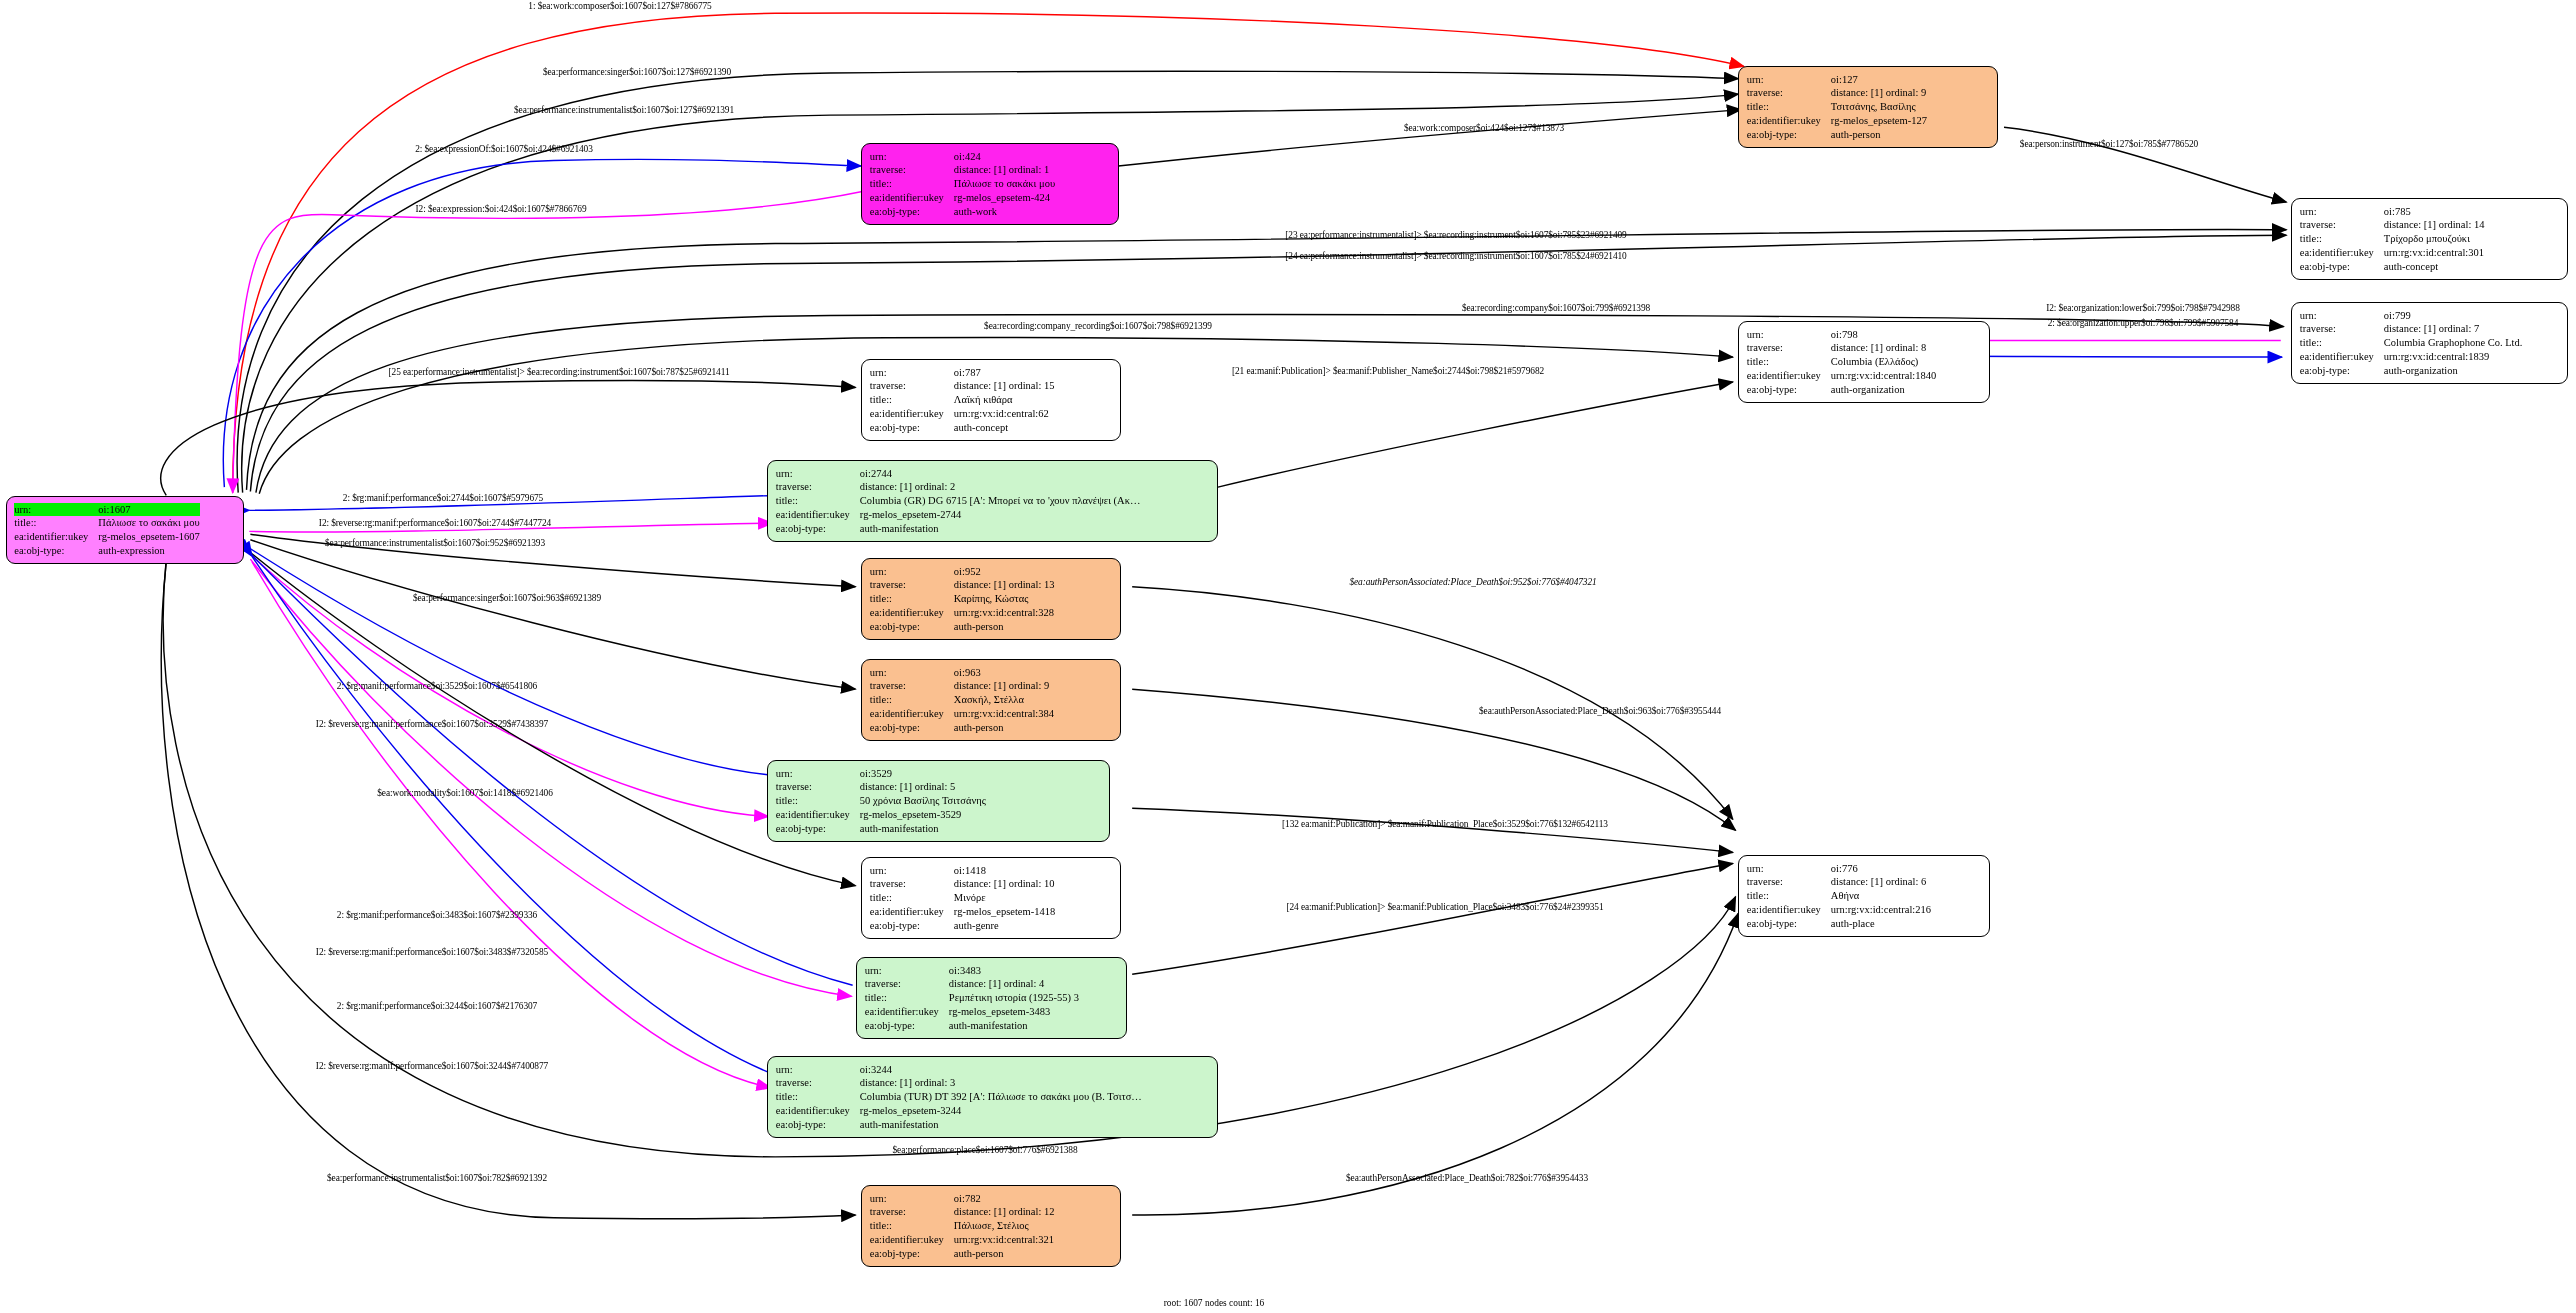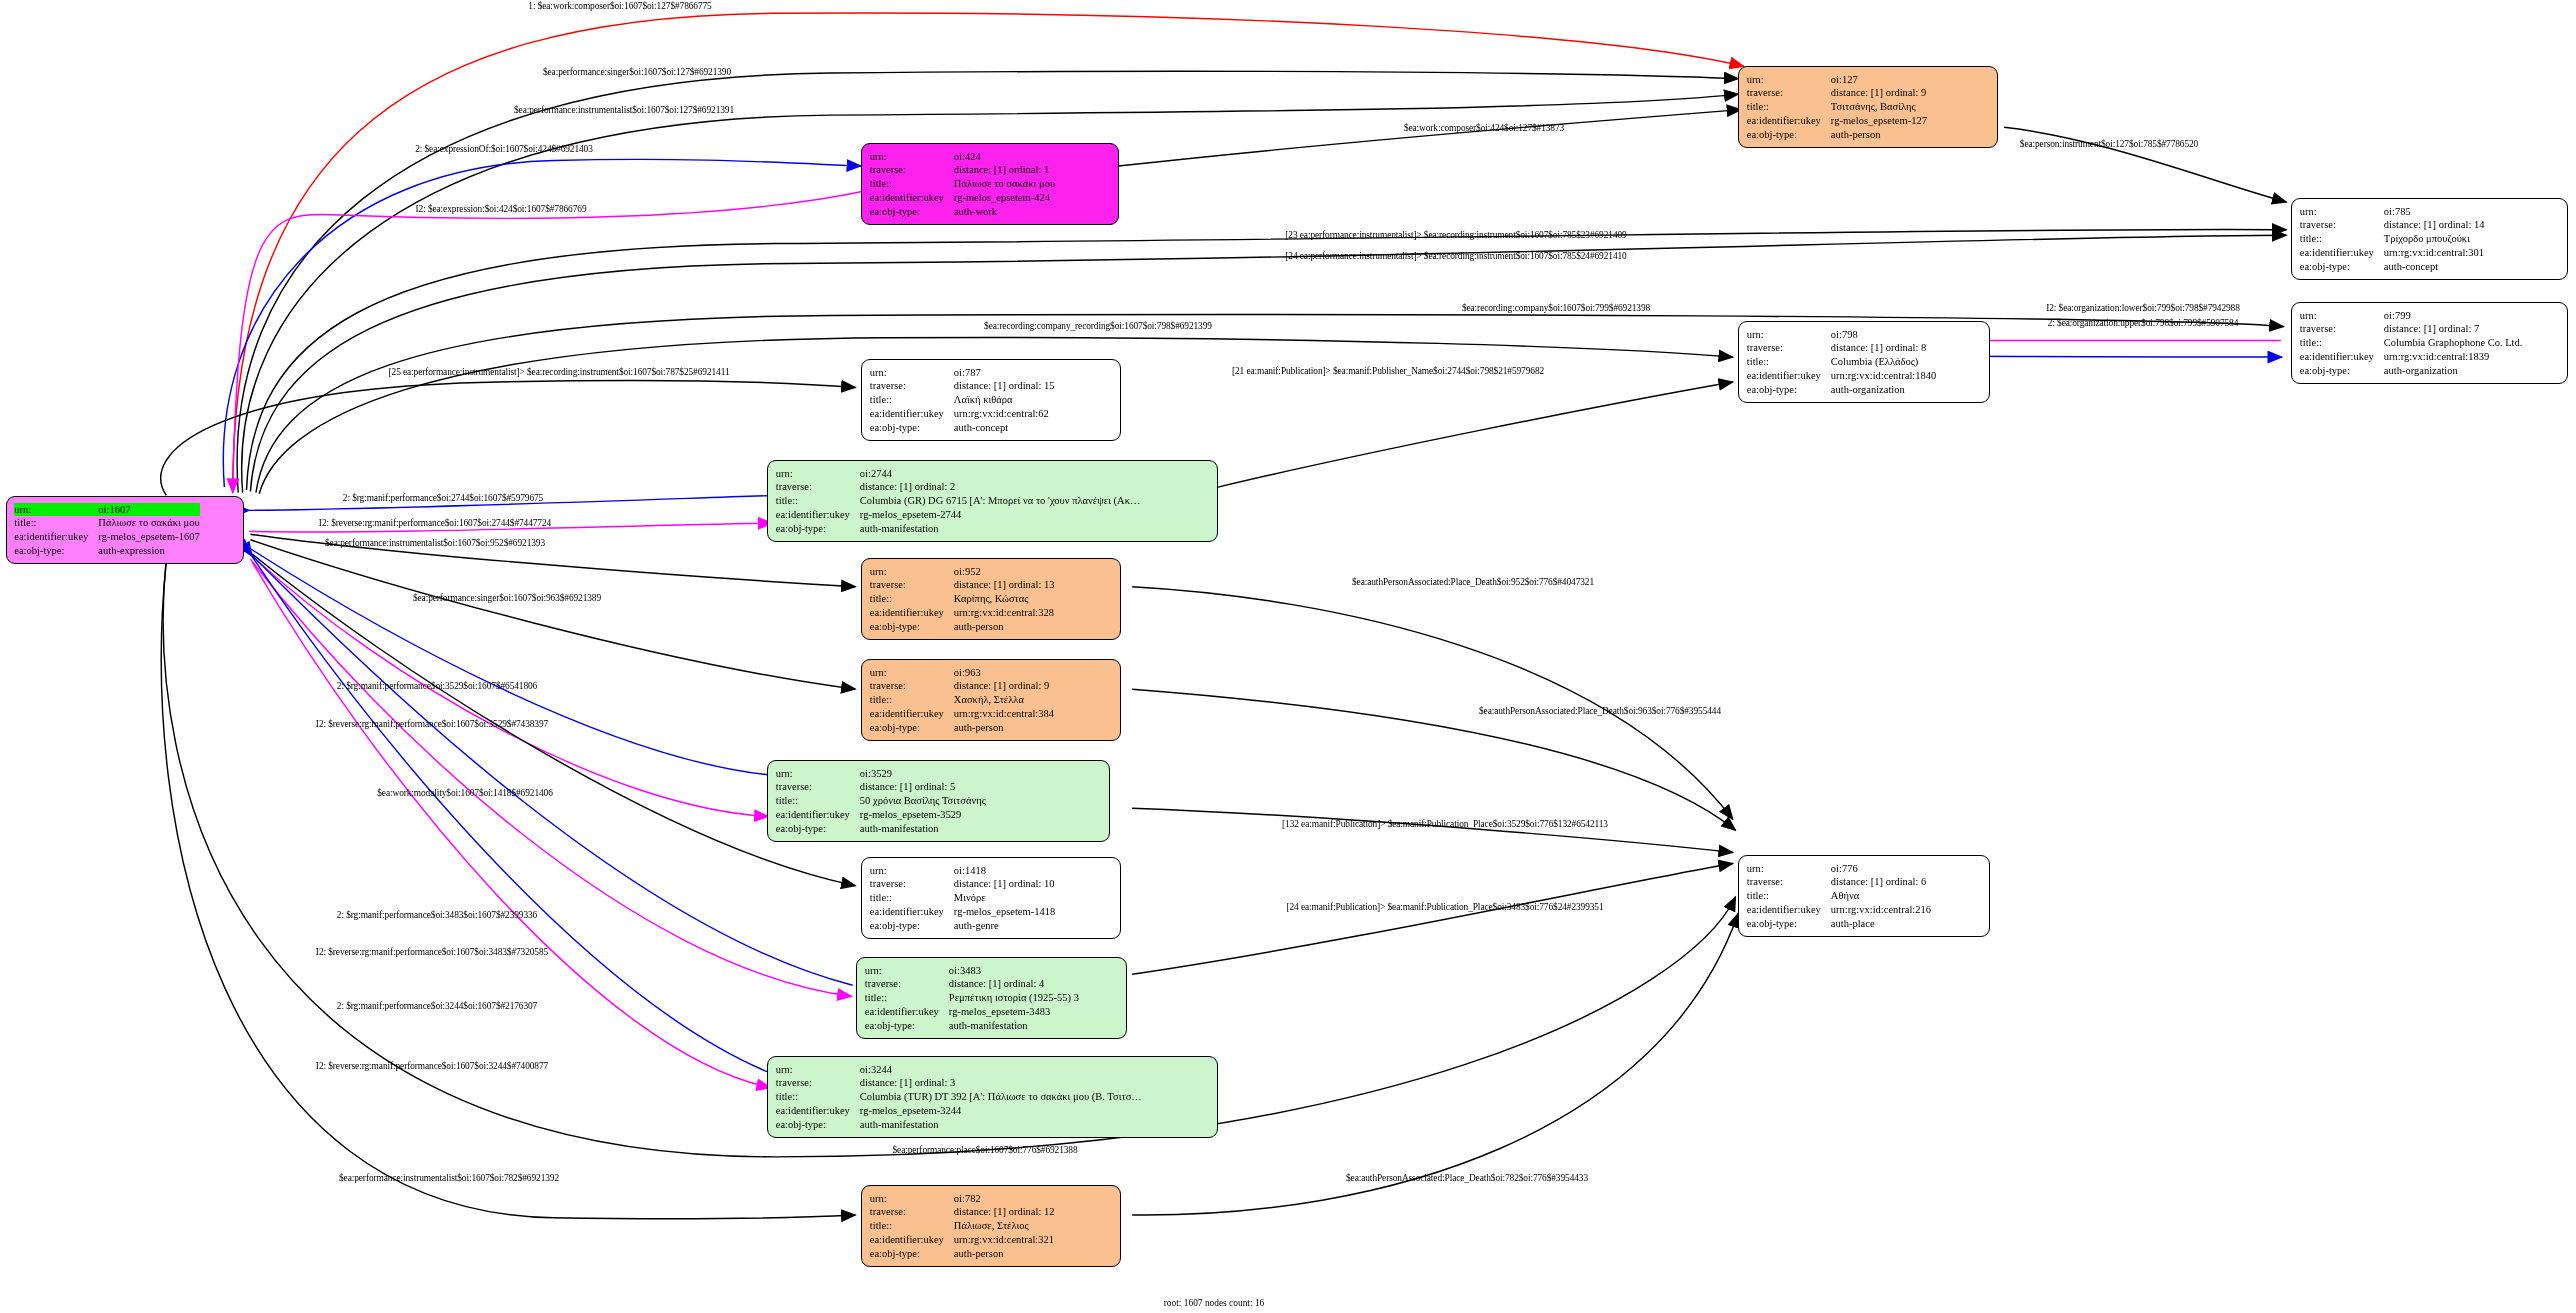--- a/index.html
+++ b/index.html
@@ -558,32 +558,32 @@
   <div class="elabel" style="left:1456px;top:256px;">[24 ea:performance:instrumentalist]&gt; $ea:recording:instrument$oi:1607$oi:785$24#6921410</div>
   <div class="elabel" style="left:1556px;top:308px;">$ea:recording:company$oi:1607$oi:799$#6921398</div>
   <div class="elabel" style="left:1098px;top:326px;">$ea:recording:company_recording$oi:1607$oi:798$#6921399</div>
   <div class="elabel" style="left:2143px;top:308px;">I2: $ea:organization:lower$oi:799$oi:798$#7942988</div>
   <div class="elabel" style="left:2143px;top:323px;">2: $ea:organization:upper$oi:798$oi:799$#5907584</div>
   <div class="elabel" style="left:559px;top:372px;text-align:right;">[25 ea:performance:instrumentalist]&gt; $ea:recording:instrument$oi:1607$oi:787$25#6921411</div>
   <div class="elabel" style="left:1388px;top:371px;">[21 ea:manif:Publication]&gt; $ea:manif:Publisher_Name$oi:2744$oi:798$21#5979682</div>
   <div class="elabel" style="left:443px;top:498px;">2: $rg:manif:performance$oi:2744$oi:1607$#5979675</div>
   <div class="elabel" style="left:435px;top:523px;">I2: $reverse:rg:manif:performance$oi:1607$oi:2744$#7447724</div>
   <div class="elabel" style="left:435px;top:543px;">$ea:performance:instrumentalist$oi:1607$oi:952$#6921393</div>
-  <div class="elabel" style="left:1473px;top:582px;">$ea:authPersonAssociated:Place_Death$oi:952$oi:776$#4047321</div>
+  <div class="elabel" style="left:1473px;top:582px;font-style:italic;">$ea:authPersonAssociated:Place_Death$oi:952$oi:776$#4047321</div>
   <div class="elabel" style="left:507px;top:598px;">$ea:performance:singer$oi:1607$oi:963$#6921389</div>
   <div class="elabel" style="left:1600px;top:711px;">$ea:authPersonAssociated:Place_Death$oi:963$oi:776$#3955444</div>
   <div class="elabel" style="left:437px;top:686px;">2: $rg:manif:performance$oi:3529$oi:1607$#6541806</div>
   <div class="elabel" style="left:432px;top:724px;">I2: $reverse:rg:manif:performance$oi:1607$oi:3529$#7438397</div>
   <div class="elabel" style="left:465px;top:793px;">$ea:work:modality$oi:1607$oi:1418$#6921406</div>
   <div class="elabel" style="left:1445px;top:824px;">[132 ea:manif:Publication]&gt; $ea:manif:Publication_Place$oi:3529$oi:776$132#6542113</div>
   <div class="elabel" style="left:437px;top:915px;">2: $rg:manif:performance$oi:3483$oi:1607$#2399336</div>
   <div class="elabel" style="left:1445px;top:907px;">[24 ea:manif:Publication]&gt; $ea:manif:Publication_Place$oi:3483$oi:776$24#2399351</div>
   <div class="elabel" style="left:432px;top:952px;">I2: $reverse:rg:manif:performance$oi:1607$oi:3483$#7320585</div>
   <div class="elabel" style="left:437px;top:1006px;">2: $rg:manif:performance$oi:3244$oi:1607$#2176307</div>
   <div class="elabel" style="left:432px;top:1043px;margin-top:23px;">I2: $reverse:rg:manif:performance$oi:1607$oi:3244$#7400877</div>
   <div class="elabel" style="left:985px;top:1150px;">$ea:performance:place$oi:1607$oi:776$#6921388</div>
-  <div class="elabel" style="left:437px;top:1178px;margin-left:12px;">$ea:performance:instrumentalist$oi:1607$oi:782$#6921392</div>
+  <div class="elabel" style="left:437px;top:1178px;">$ea:performance:instrumentalist$oi:1607$oi:782$#6921392</div>
   <div class="elabel" style="left:1467px;top:1178px;">$ea:authPersonAssociated:Place_Death$oi:782$oi:776$#3954433</div>
 
   <div class="footer" style="left:1204px;top:1298px;">root: 1607 nodes count: 16</div>
 
 </div>
 
 
 </body></html>

